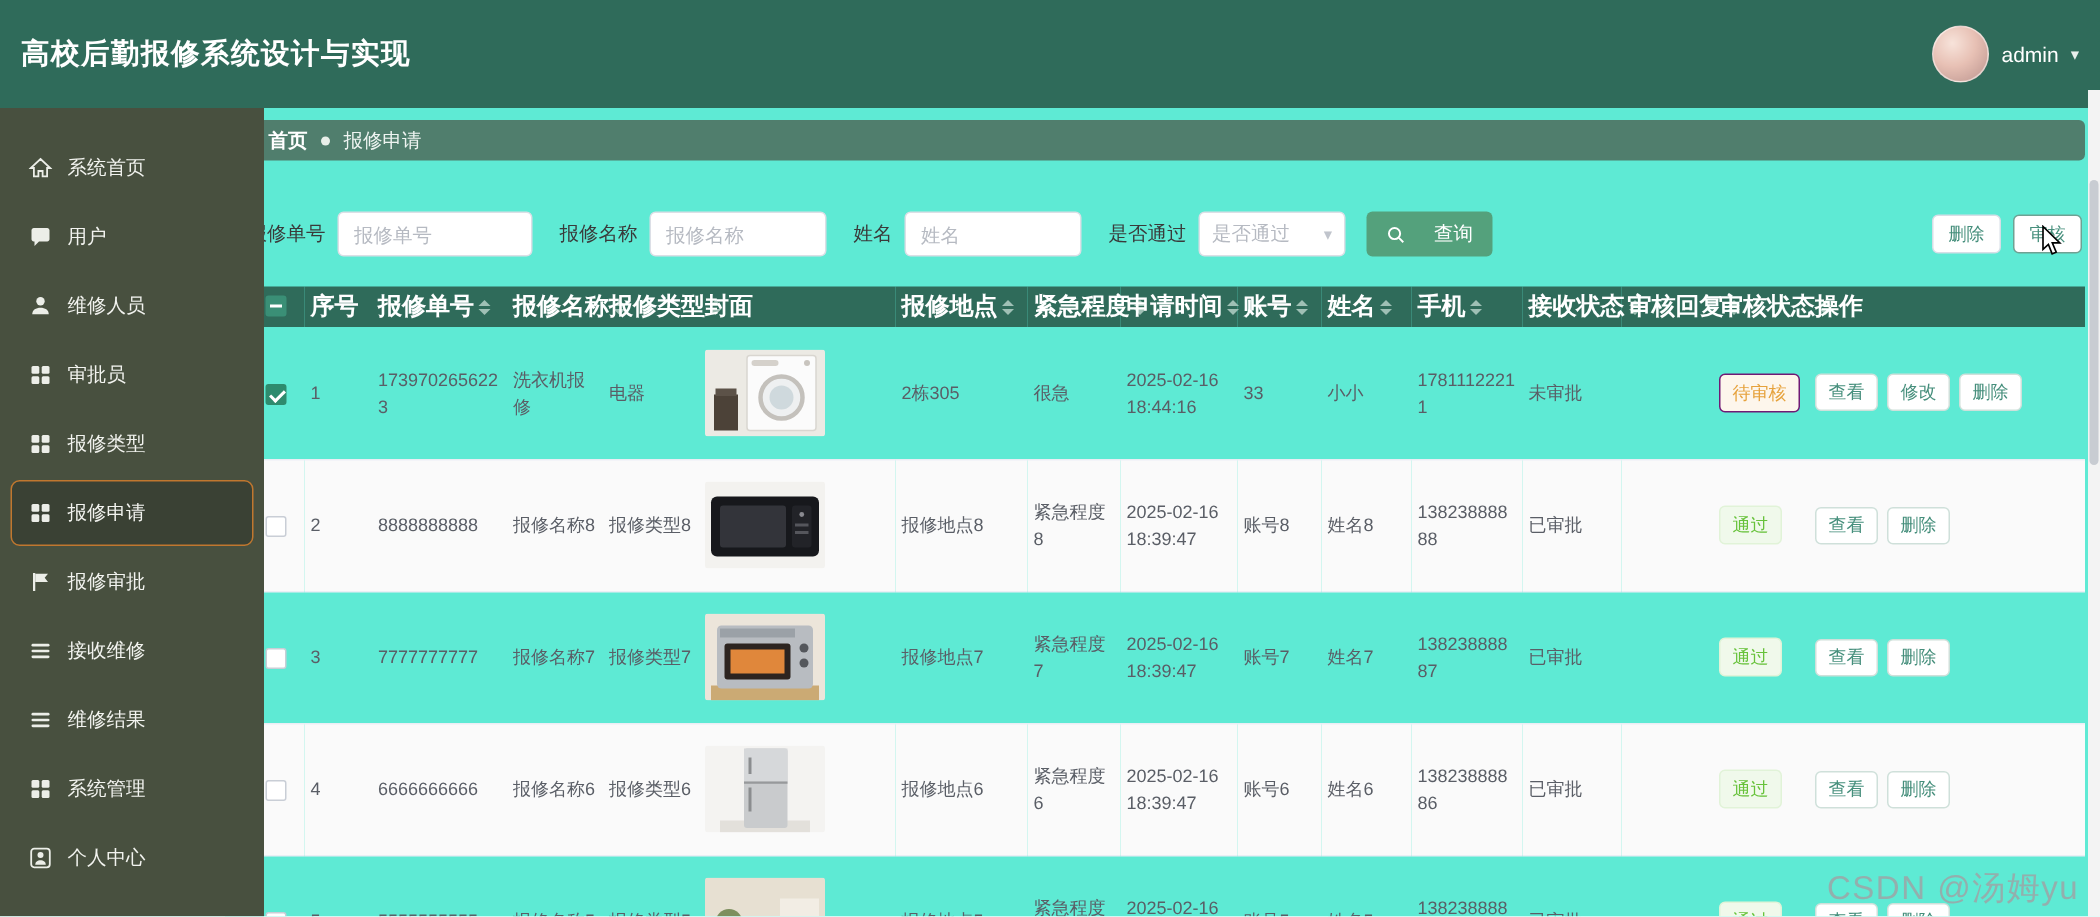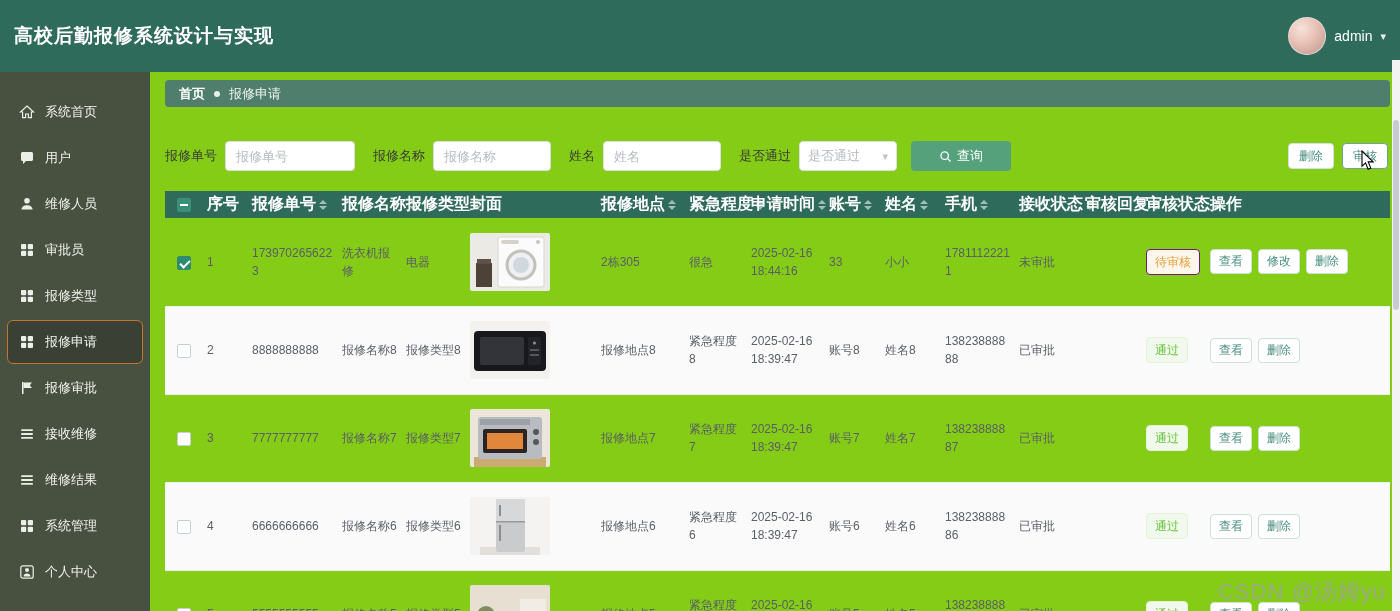--- a/index.html
+++ b/index.html
@@ -13,53 +13,53 @@
     justify-content:space-between; padding:0 14px; z-index:5; }
   .header-title { color:#fff; font-size:19px; font-weight:bold; letter-spacing:1px; }
   .header-user { display:flex; align-items:center; gap:8px; cursor:pointer; }
   .avatar { width:38px; height:38px; border-radius:50%;
     background:radial-gradient(circle at 35% 30%, #f7e3da 0%, #e7c0b4 45%, #caa39b 80%, #b08a84 100%);
     border:1px solid rgba(255,255,255,.5); display:inline-block; }
   .username { color:#fff; font-size:14px; }
   .hdr-caret { color:#e8efec; font-size:11px; }
 
   
-  .sidebar { position:absolute; top:60px; left:0; width:150px; bottom:0;
+  .sidebar { position:absolute; top:60px; left:0; width:176px; bottom:0;
     background:var(--sidebar-bg,#48503f); padding-top:28px; z-index:4; }
   .side-item { height:44px; margin:2px 7px; display:flex; align-items:center; gap:10px;
     padding:0 11px; color:#f2f3ef; font-size:13px; cursor:pointer; border-radius:6px;
     border:1px solid transparent; white-space:nowrap; }
   .side-item.active { border-color:var(--active-border,#c0772f); background:#3a4134; }
   .side-icon { width:16px; height:16px; color:#eceee8; display:inline-flex; flex:none; }
   .side-icon svg { width:16px; height:16px; }
 
   
   .main { position:absolute; left:150px; top:60px; right:8px; bottom:0;
-    background:#84cc16; padding:20px 2px 0 15px; overflow:hidden; }
+    background:#5eead4; padding:20px 2px 0 15px; overflow:hidden; }
 
   .breadcrumb { height:27px; background:var(--breadcrumb-bg,#507e6d); border-radius:4px;
     display:flex; align-items:center; padding:0 14px; gap:9px; }
   .crumb-home { color:#fff; font-size:13px; font-weight:bold; cursor:pointer; }
   .crumb-dot { width:6px; height:6px; background:#e8efe9; border-radius:50%; }
   .crumb-current { color:#eef4f1; font-size:13px; }
 
   
   .filter-bar { margin-top:34px; display:flex; align-items:center; position:relative; height:30px; }
   .f-label { font-size:13px; color:#3a3a3a; margin-right:8px; white-space:nowrap; }
   .f-input { width:130px; height:30px; border:1px solid #dcdfe6; border-radius:4px;
     padding:0 10px; font-size:13px; color:#606266; margin-right:18px; outline:none; }
   .f-input.narrow { width:118px; }
   .f-input::placeholder { color:#b6bac2; }
   .f-select { width:98px; height:30px; border:1px solid #dcdfe6; border-radius:4px;
     padding:0 8px; display:flex; align-items:center; justify-content:space-between;
     color:#b6bac2; font-size:13px; margin-right:14px; background:#fff; cursor:pointer; }
   .sel-caret { color:#c0c4cc; font-size:11px; }
-  .btn-search { height:30px; padding:0 28px; background:var(--search-btn,#54a17c); color:#fff;
+  .btn-search { height:30px; padding:0 13px; background:var(--search-btn,#54a17c); color:#fff;
     border:none; border-radius:4px; font-size:13px; display:inline-flex; align-items:center;
-    gap:5px; cursor:pointer; }
+    gap:19px; cursor:pointer; }
   .btn-search svg { width:13px; height:13px; }
   .top-actions { position:absolute; right:2px; top:2px; display:flex; gap:8px; }
   .btn-plain { height:26px; padding:0 10px; background:#fff; border:1px solid #d6dee6;
     border-radius:4px; color:var(--action-text,#468f7c); font-size:12px; cursor:pointer; }
   .btn-plain.audit { border-color:#6fa193;text-align:right; }
 
   
   .table-wrap { margin-top:20px; }
   table { width:1225px; border-collapse:collapse; table-layout:fixed; }
   thead th { background:var(--primary,#2f6b5a); color:#fff; font-size:16px; font-weight:bold;

